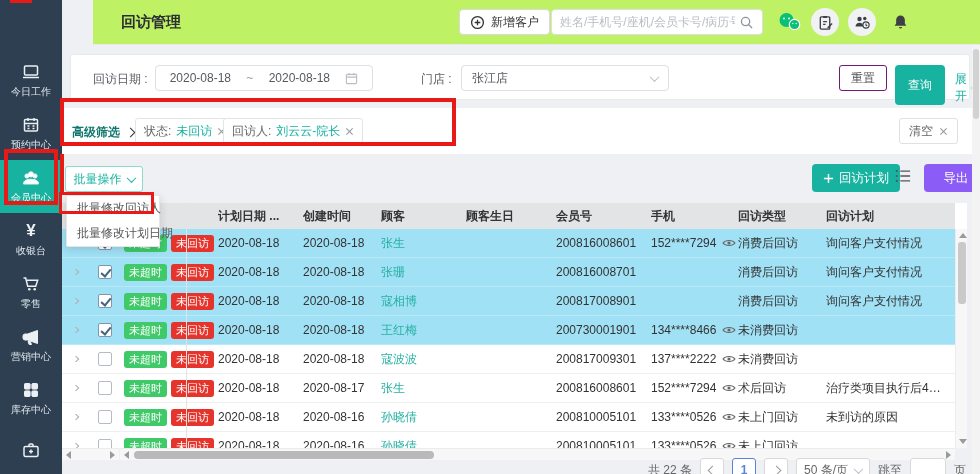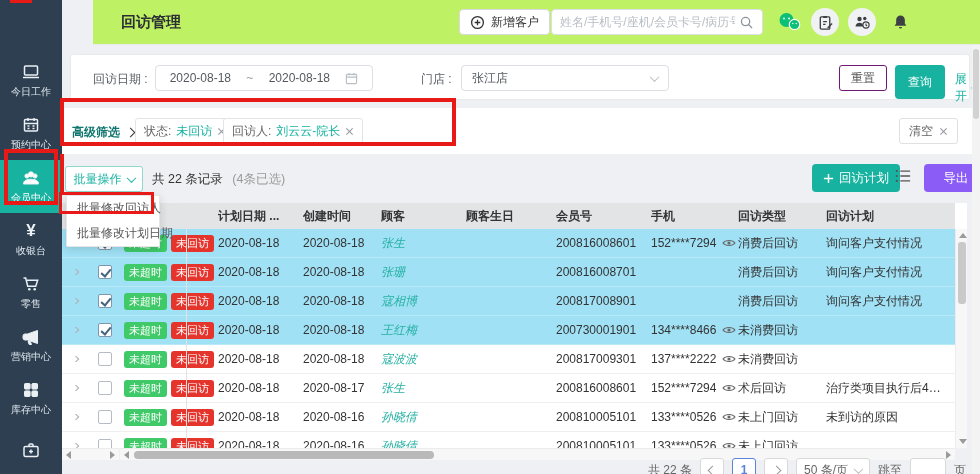--- a/index.html
+++ b/index.html
@@ -40,21 +40,21 @@
 
   
   .filter-card { position:absolute; left:8px; top:9px; width:900px; height:46px; background:#fff; border:1px solid #e9eaec; border-radius:3px; }
   .f-label { position:absolute; top:16px; font-size:12px; color:#5a5e63; }
   .f-box { position:absolute; top:10px; height:26px; border:1px solid #dcdfe3; border-radius:4px; background:#fff; display:flex; align-items:center; font-size:12px; color:#55595e; cursor:pointer; }
   .f-date { left:84px; width:218px; justify-content:space-around; padding:0 6px; }
   .f-store { left:390px; width:208px; justify-content:space-between; padding:0 10px; color:#55595e; }
   .f-store .chev { color:#b9bec5; }
   .btn { display:flex; align-items:center; justify-content:center; font-size:12px; border-radius:3px; cursor:pointer; }
   .f-reset { position:absolute; left:768px; top:10px; width:48px; height:26px; border:1px solid #701a75; background:#fff; color:#555; }
-  .f-query { position:absolute; left:824px; top:10px; width:50px; height:34px; background:#17b3a0; color:#fff; border-radius:4px; }
+  .f-query { position:absolute; left:824px; top:10px; width:50px; height:40px; background:#17b3a0; color:#fff; border-radius:4px; }
   .f-expand { position:absolute; left:884px; top:16px; font-size:12px; color:#17b3a0; display:flex; align-items:center; gap:4px; cursor:pointer; }
 
   
   .adv-band { position:absolute; left:0; top:63px; width:918px; height:46px; background:#fff; }
   .adv-label { position:absolute; left:10px; top:16px; font-size:12px; font-weight:bold; color:#0f766e; display:flex; align-items:center; gap:7px; cursor:pointer; }
   .tag { position:absolute; top:10px; height:26px; border:1px solid #e3e4e6; border-radius:3px; background:#fff; display:flex; align-items:center; gap:5px; padding:0 8px; font-size:12px; }
   .tag .t-name { color:#666; }
   .tag .t-val { color:#17b3a0; }
   .tag-1 { left:73px; }
   .tag-2 { left:161px; }
@@ -82,21 +82,21 @@
   .cell { overflow:hidden; white-space:nowrap; text-overflow:ellipsis; padding-right:6px; }
   .c-exp { display:flex; justify-content:center; color:#b0b0b0; cursor:pointer; }
   .c-cb { display:flex; justify-content:flex-start; padding-left:4px; }
   .cb { position:relative; width:14px; height:14px; border:1px solid #b5bcc6; border-radius:2px; background:#fff; cursor:pointer; }
   .cb.checked { border-color:#7f97ad; }
   .cb.checked::after { content:""; position:absolute; left:4px; top:1px; width:4px; height:8px; border-right:2px solid #43647f; border-bottom:2px solid #43647f; transform:rotate(40deg); }
   .c-badges { display:flex; gap:4px; align-items:center; }
   .badge { padding:2px 5px; border-radius:3px; font-size:11px; color:#fff; line-height:13px; white-space:nowrap; }
   .bg-green { background:#3fc969; }
   .bg-red { background:#e5342c; }
-  .cust { color:#27b1a4; cursor:pointer;font-style:italic; }
+  .cust { color:#27b1a4; cursor:pointer; }
   .c-phone { display:flex; align-items:center; gap:6px; }
   .col-divider { position:absolute; left:124px; top:158px; width:1px; height:245px; background:#e3e3e3; z-index:2; }
 
   
   .vscroll { position:absolute; left:893px; top:184px; width:12px; height:219px; background:#f7f7f8; border-left:1px solid #ececec; z-index:3; }
   .vs-thumb { position:absolute; left:2px; top:13px; width:8px; height:62px; background:#c9c9c9; border-radius:3px; }
   .arr { position:absolute; width:0; height:0; }
   .arr-up { left:3px; top:4px; border-left:4px solid transparent; border-right:4px solid transparent; border-bottom:5px solid #9a9a9a; }
   .arr-dn { left:3px; bottom:4px; border-left:4px solid transparent; border-right:4px solid transparent; border-top:5px solid #9a9a9a; }
   .hscroll-mini { position:absolute; left:0; top:403px; width:57px; height:12px; background:#f7f7f8; border-top:1px solid #ececec; }
@@ -327,24 +327,20 @@
         <svg width="9" height="9" viewBox="0 0 10 10" stroke="#9aa0a6" stroke-width="1.3">
             <path d="M1.5 1.5l7 7M8.5 1.5l-7 7"></path>
           </svg>
       </span>
     </div>
   </div>
 
   <div class="btn batch-btn">
     <span>批量操作</span>
     <span class="chev chev-d"></span>
-  </div>
-  <div class="records">
-    <span>共 22 条记录</span>
-    <span class="sel-count">(4条已选)</span>
   </div>
   <div class="btn plan-btn">
     <span>
       <svg width="11" height="11" viewBox="0 0 12 12" stroke="#fff" stroke-width="1.6">
           <path d="M6 1v10M1 6h10"></path>
         </svg>
     </span>
     <span>回访计划</span>
   </div>
   <div class="list-ic">

